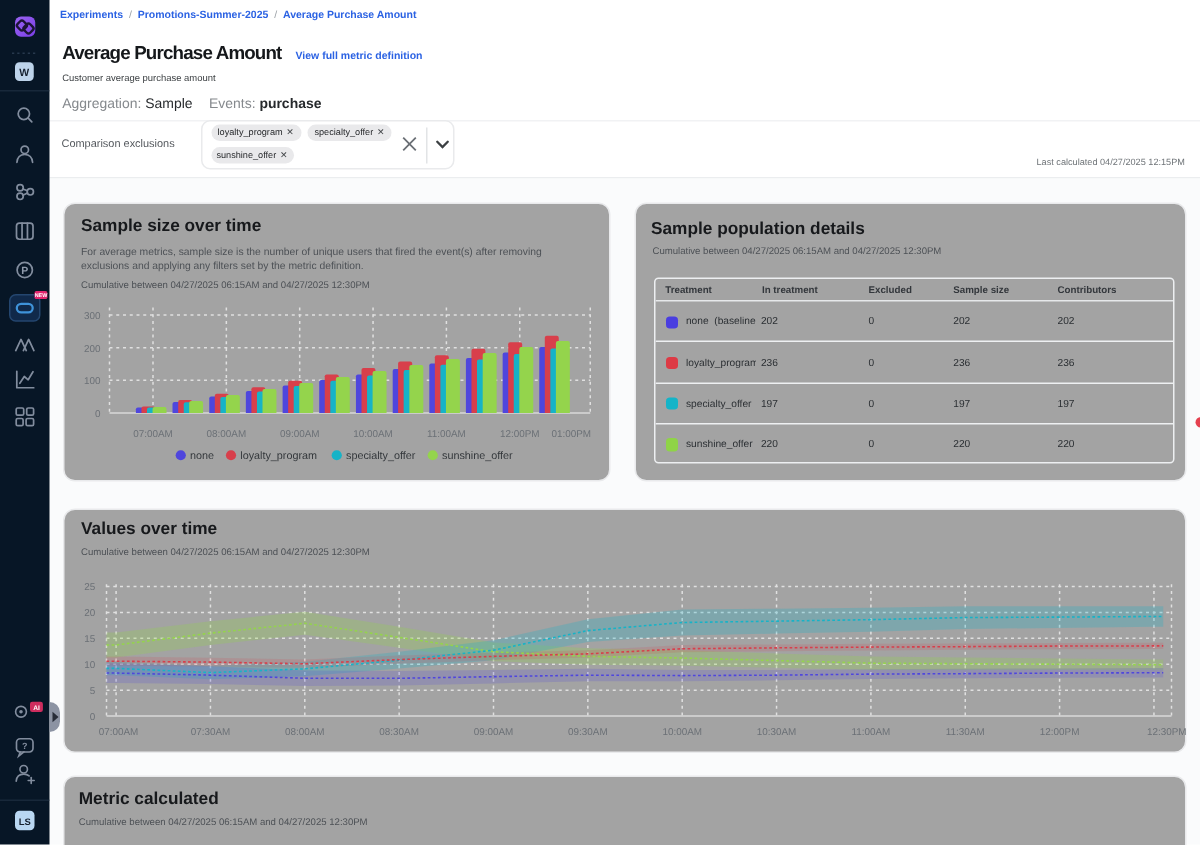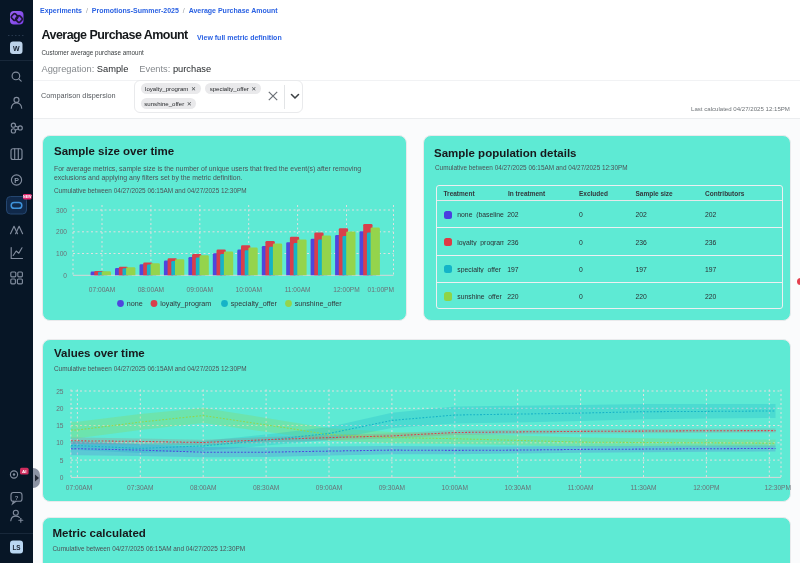--- a/index.html
+++ b/index.html
@@ -1,34 +1,34 @@
 <!DOCTYPE html>
 <html><head><meta charset="utf-8"><style>
 *{margin:0;padding:0;box-sizing:border-box}
 html,body{width:800px;height:563px;overflow:hidden;background:#fff;
  font-family:"Liberation Sans",sans-serif;-webkit-font-smoothing:antialiased}
 #sidebar{position:absolute;left:0;top:0;width:33px;height:563px;background:#071626}
 #main{position:absolute;left:33px;top:0;width:767px;height:425px;background:#fff}
 #cardsbg{position:absolute;left:0;top:119px;width:767px;height:444px;background:#fafbfc}
-.card{position:absolute;background:#5eead4;border:1px solid #e9eaec;border-radius:8px}
+.card{position:absolute;background:#a3a3a3;border:1px solid #e9eaec;border-radius:8px}
 .ctitle{position:absolute;font-weight:700;font-size:11.5px;line-height:1;color:#17191c;white-space:nowrap}
 .csub{position:absolute;font-size:6.4px;color:#4d5156;white-space:nowrap}
 .chip{position:absolute;height:11.4px;background:#e9e9eb;border-radius:6px;font-size:6.1px;font-weight:500;
  color:#26282b;line-height:11.4px;text-align:center;letter-spacing:0}
 .chip .x{color:#44474a;margin-left:2.5px;font-size:6px}
 </style></head><body>
 <div id="main">
   <div style="position:absolute;left:7px;top:7px;font-size:7px;font-weight:700;color:#2b62e3;line-height:1.2">Experiments&nbsp;&nbsp;<span style="color:#9aa0a6;font-weight:400">/</span>&nbsp;&nbsp;Promotions-Summer-2025&nbsp;&nbsp;<span style="color:#9aa0a6;font-weight:400">/</span>&nbsp;&nbsp;Average Purchase Amount</div>
   <div style="position:absolute;left:8.5px;top:28.5px;font-size:12.5px;font-weight:700;letter-spacing:-0.55px;color:#15181b;line-height:1">Average Purchase Amount</div>
   <div style="position:absolute;left:164px;top:33.5px;font-size:7px;font-weight:700;color:#2b62e3;line-height:1">View full metric definition</div>
   <div style="position:absolute;left:8.5px;top:49.5px;font-size:6.3px;color:#3c4043;line-height:1">Customer average purchase amount</div>
-  <div style="position:absolute;left:8.5px;top:64px;font-size:9.3px;color:#85898d;line-height:1.15">Aggregation: <span style="color:#26292c;font-weight:500">Sample</span><span style="display:inline-block;width:11px"></span>Events: <span style="color:#26292c;font-weight:400">purchase</span></div>
+  <div style="position:absolute;left:8.5px;top:64px;font-size:9.3px;color:#85898d;line-height:1.15">Aggregation: <span style="color:#26292c;font-weight:500">Sample</span><span style="display:inline-block;width:11px"></span>Events: <span style="color:#26292c;font-weight:700">purchase</span></div>
   <div style="position:absolute;left:0;top:80px;width:767px;height:1px;background:#f1f2f4"></div>
   <div style="position:absolute;left:0;top:118px;width:767px;height:1px;background:#ebedef"></div>
-  <div style="position:absolute;left:8px;top:92px;font-size:7.3px;color:#55595e;line-height:1">Comparison dispersion</div>
+  <div style="position:absolute;left:8px;top:92px;font-size:7.3px;color:#55595e;line-height:1">Comparison exclusions</div>
   <div style="position:absolute;left:100.5px;top:79.5px;width:169px;height:33px;background:#fff;border:1px solid #e9eaec;border-radius:6px">
     <div class="chip" style="left:6px;top:2.6px;width:60px">loyalty_program<span class="x">✕</span></div>
     <div class="chip" style="left:70.5px;top:2.6px;width:56px">specialty_offer<span class="x">✕</span></div>
     <div class="chip" style="left:6px;top:17px;width:55px">sunshine_offer<span class="x">✕</span></div>
     <svg style="position:absolute;left:133.3px;top:10.8px" width="10" height="10">
         <path d="M0.8,0.8 L9.2,9.2 M9.2,0.8 L0.8,9.2" stroke="#6b7076" stroke-width="1.2"></path>
       </svg>
     <div style="position:absolute;left:149px;top:4px;width:1px;height:24px;background:#e2e4e6"></div>
     <svg style="position:absolute;left:155px;top:12.5px" width="10" height="8">
         <path d="M1.5,1.5 L5,5 L8.5,1.5" stroke="#3c4043" stroke-width="1.55" fill="none" stroke-linecap="round"></path>

